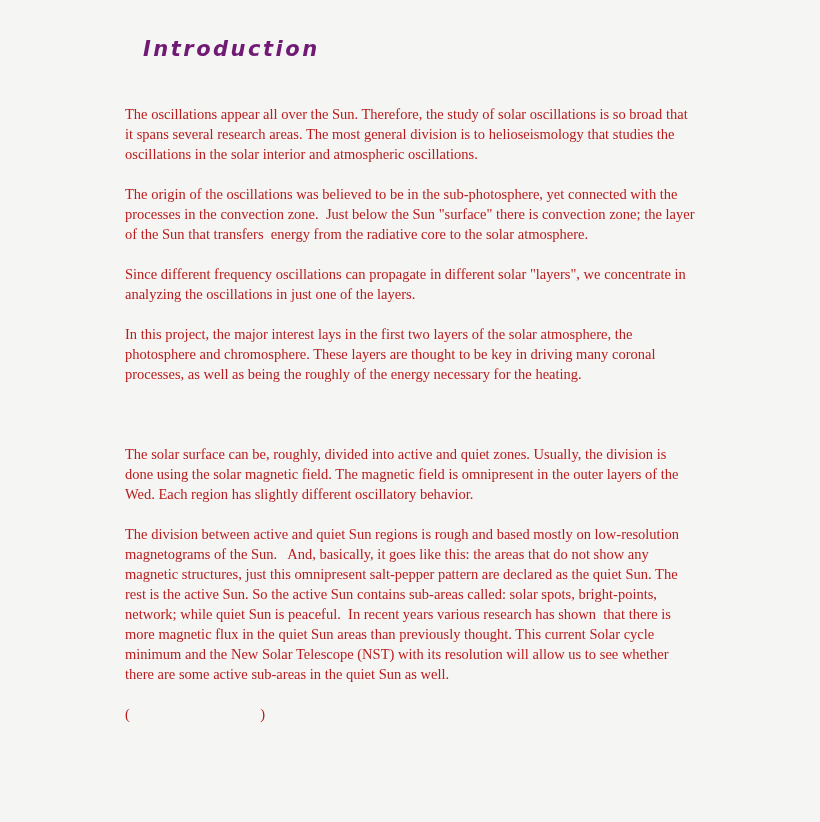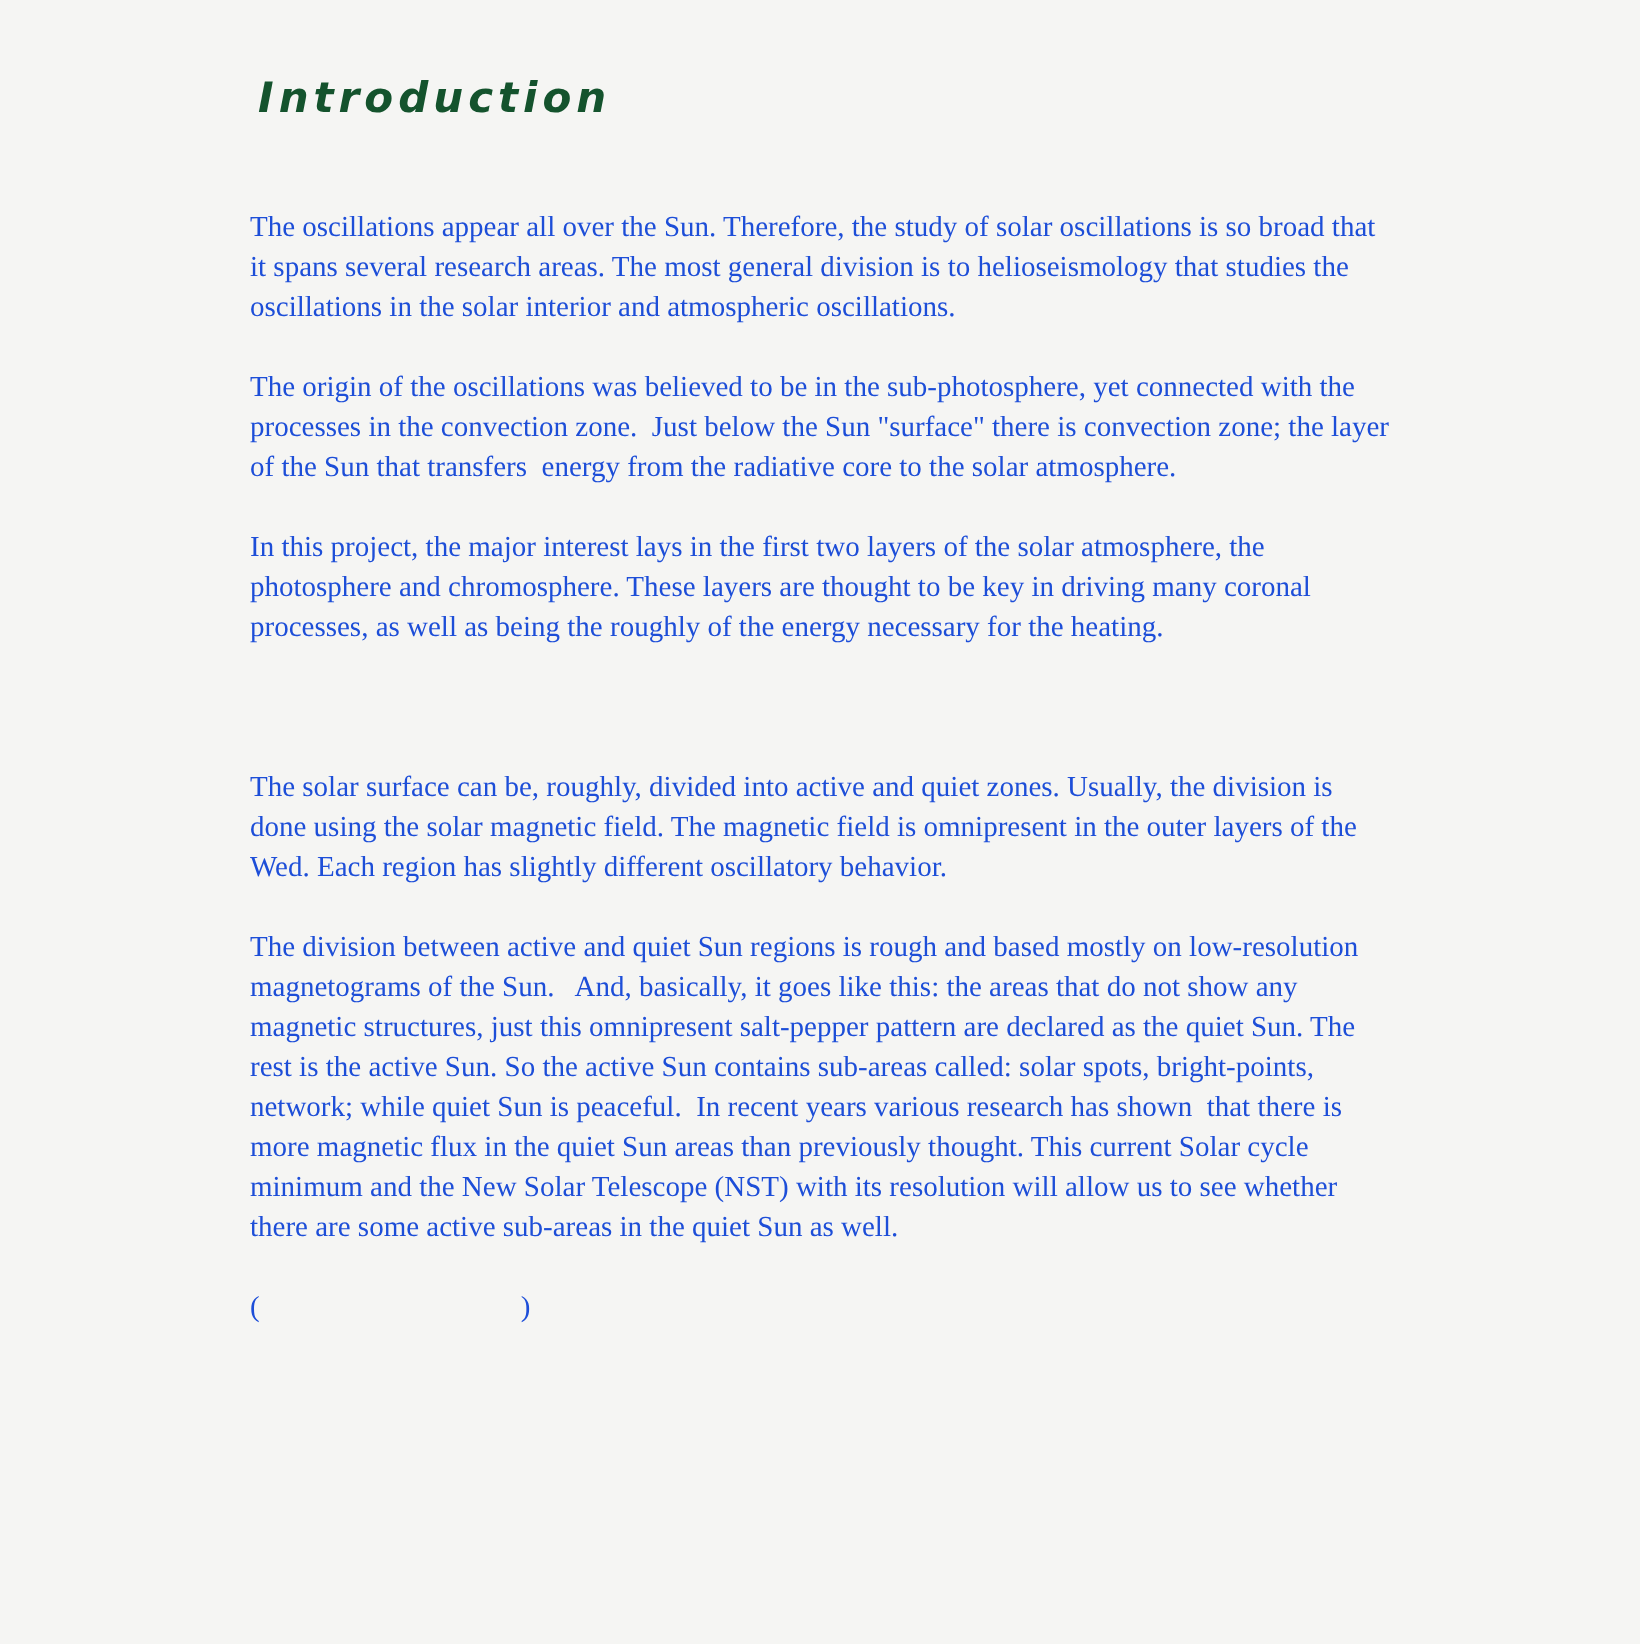--- a/index.html
+++ b/index.html
@@ -19,43 +19,44 @@
     height: 822px;
     padding: 36px 125px 0 125px;
   }
   .page-title {
     font-family: "DejaVu Sans", sans-serif;
     font-style: italic;
     font-weight: 600;
     font-size: 21px;
     line-height: 26px;
     letter-spacing: 2.5px;
-    color: #14532d;
-    margin: 0 0 42px 4px;
+    color: #701a75;
+    margin: 0 0 42px 18px;
   }
   .body-text p {
     font-family: "Liberation Serif", serif;
     font-size: 14.5px;
     line-height: 20px;
-    color: #1d4ed8;
+    color: #b91c1c;
     margin: 0 0 20px 0;
     white-space: pre-wrap;
     text-align: left;
   }
   .body-text p.blank {
     min-height: 20px;
   }
 </style>
 </head>
 <body>
 
 <div class="page">
   <h1 class="page-title">Introduction</h1>
   <div class="body-text">
       <p>The oscillations appear all over the Sun. Therefore, the study of solar oscillations is so broad that it spans several research areas. The most general division is to helioseismology that studies the oscillations in the solar interior and atmospheric oscillations.</p>
       <p>The origin of the oscillations was believed to be in the sub-photosphere, yet connected with the processes in the convection zone.  Just below the Sun "surface" there is convection zone; the layer of the Sun that transfers  energy from the radiative core to the solar atmosphere.</p>
+      <p>Since different frequency oscillations can propagate in different solar "layers", we concentrate in analyzing the oscillations in just one of the layers.</p>
       <p>In this project, the major interest lays in the first two layers of the solar atmosphere, the photosphere and chromosphere. These layers are thought to be key in driving many coronal processes, as well as being the roughly of the energy necessary for the heating.</p>
       <p class="blank"></p>
       <p>The solar surface can be, roughly, divided into active and quiet zones. Usually, the division is done using the solar magnetic field. The magnetic field is omnipresent in the outer layers of the Wed. Each region has slightly different oscillatory behavior.</p>
       <p>The division between active and quiet Sun regions is rough and based mostly on low-resolution magnetograms of the Sun.   And, basically, it goes like this: the areas that do not show any magnetic structures, just this omnipresent salt-pepper pattern are declared as the quiet Sun. The rest is the active Sun. So the active Sun contains sub-areas called: solar spots, bright-points, network; while quiet Sun is peaceful.  In recent years various research has shown  that there is more magnetic flux in the quiet Sun areas than previously thought. This current Solar cycle minimum and the New Solar Telescope (NST) with its resolution will allow us to see whether there are some active sub-areas in the quiet Sun as well.</p>
       <p>(                                    )</p>
     </div>
 </div>
 
 </body></html>

